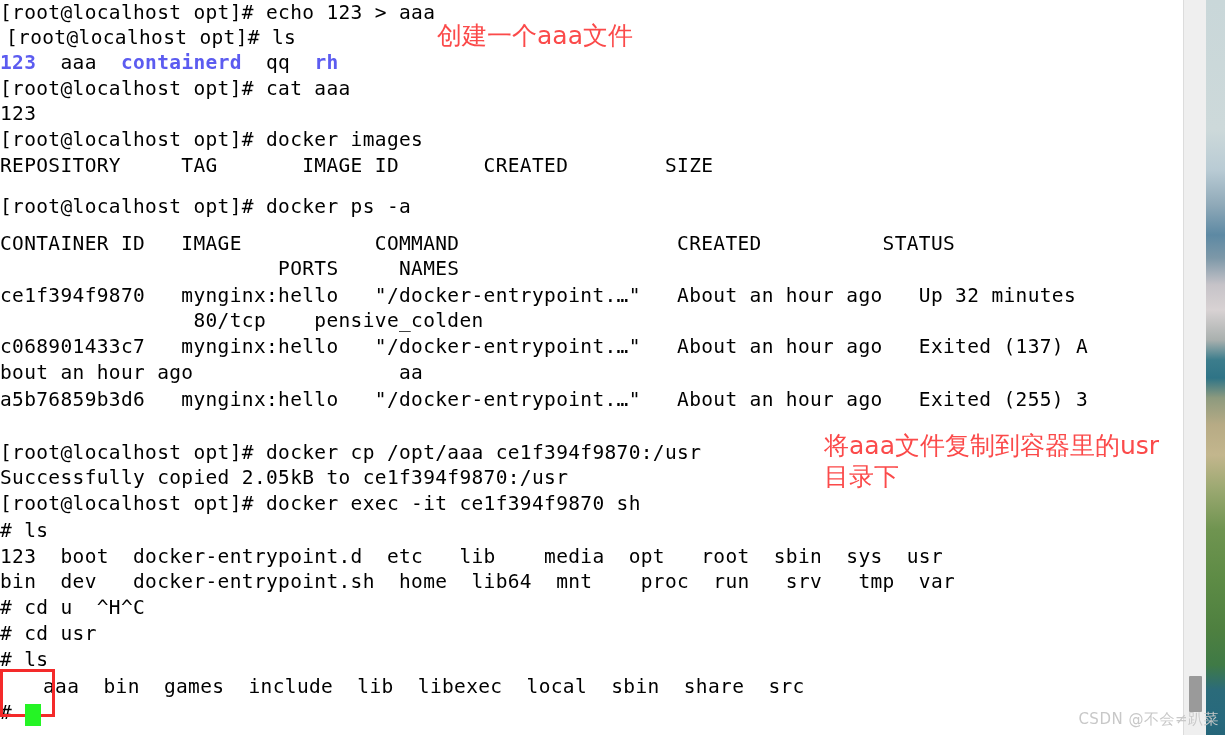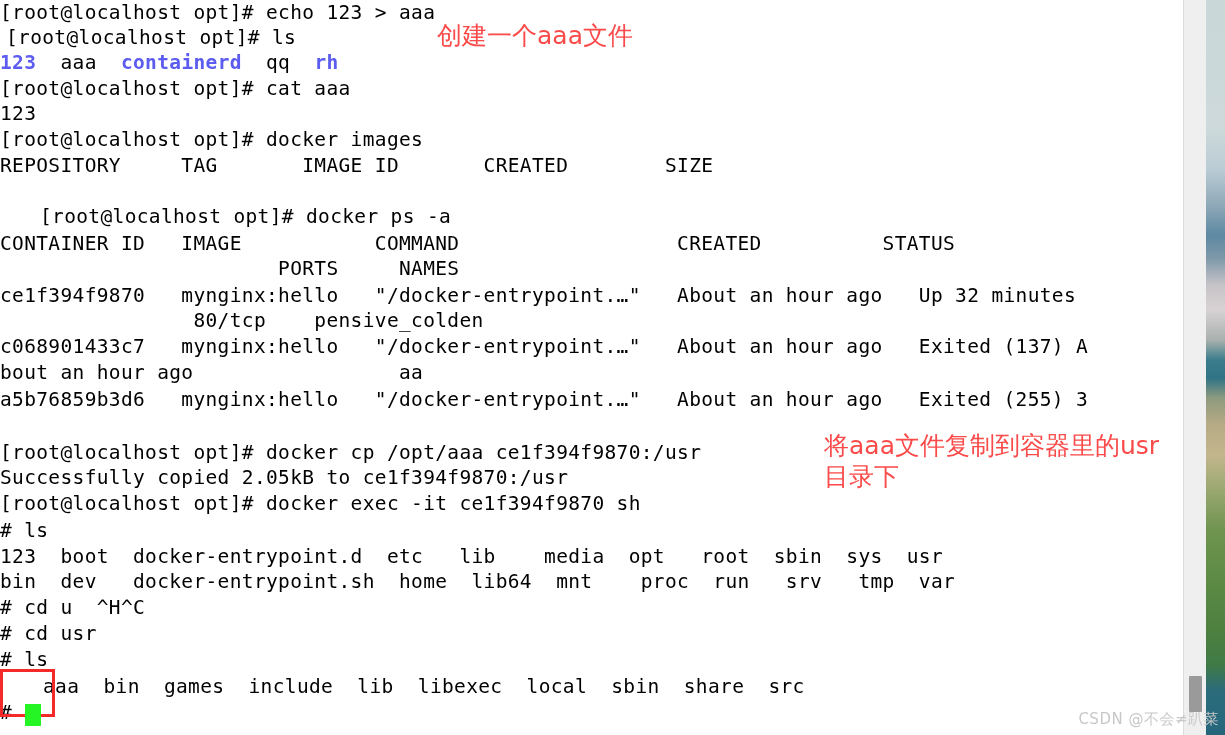--- a/index.html
+++ b/index.html
@@ -145,21 +145,21 @@
 <div id="screen">
 
   <div id="terminal">
       <div class="line" style="top: 0px;">[root@localhost opt]# echo 123 &gt; aaa</div>
       <div class="line" style="top: 25px; padding-left: 6px;">[root@localhost opt]# ls</div>
       <div class="line" style="top: 50px;"><span class="dir">123</span><span>  </span><span>aaa</span><span>  </span><span class="dir">containerd</span><span>  </span><span>qq</span><span>  </span><span class="dir">rh</span></div>
       <div class="line" style="top: 76px;">[root@localhost opt]# cat aaa</div>
       <div class="line" style="top: 101px;">123</div>
       <div class="line" style="top: 153px;">REPOSITORY     TAG       IMAGE ID       CREATED        SIZE</div>
       <div class="line" style="top: 127px;">[root@localhost opt]# docker images</div>
-      <div class="line" style="top: 204px; padding-left: 40px;">[root@localhost opt]# docker ps -a</div>
+      <div class="line" style="top: 194px;">[root@localhost opt]# docker ps -a</div>
       <div class="line" style="top: 231px;">CONTAINER ID   IMAGE           COMMAND                  CREATED          STATUS</div>
       <div class="line" style="top: 256px;">                       PORTS     NAMES</div>
       <div class="line" style="top: 283px;">ce1f394f9870   mynginx:hello   "/docker-entrypoint.…"   About an hour ago   Up 32 minutes</div>
       <div class="line" style="top: 308px;">                80/tcp    pensive_colden</div>
       <div class="line" style="top: 334px;">c068901433c7   mynginx:hello   "/docker-entrypoint.…"   About an hour ago   Exited (137) A</div>
       <div class="line" style="top: 360px;">bout an hour ago                 aa</div>
       <div class="line" style="top: 387px;">a5b76859b3d6   mynginx:hello   "/docker-entrypoint.…"   About an hour ago   Exited (255) 3</div>
       <div class="line" style="top: 440px;">[root@localhost opt]# docker cp /opt/aaa ce1f394f9870:/usr</div>
       <div class="line" style="top: 465px;">Successfully copied 2.05kB to ce1f394f9870:/usr</div>
       <div class="line" style="top: 491px;">[root@localhost opt]# docker exec -it ce1f394f9870 sh</div>

